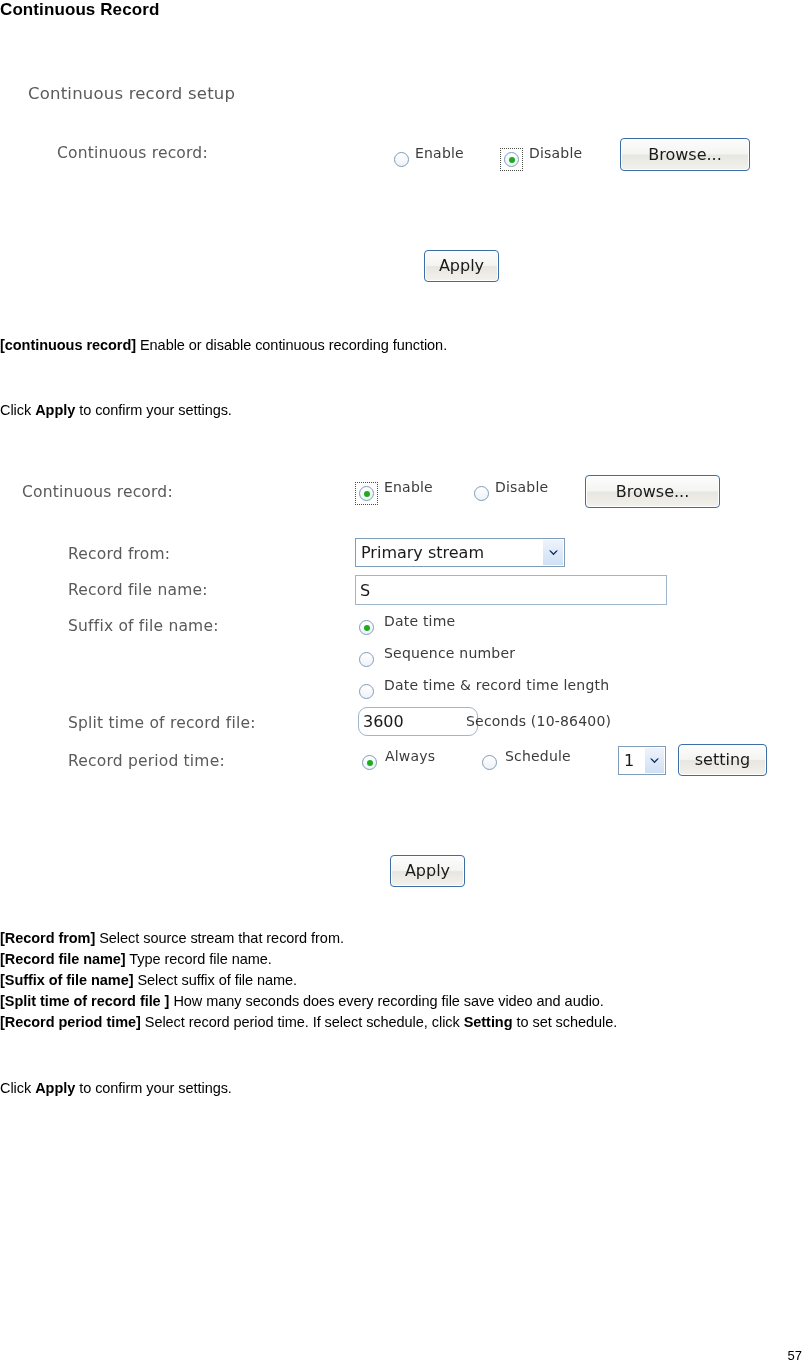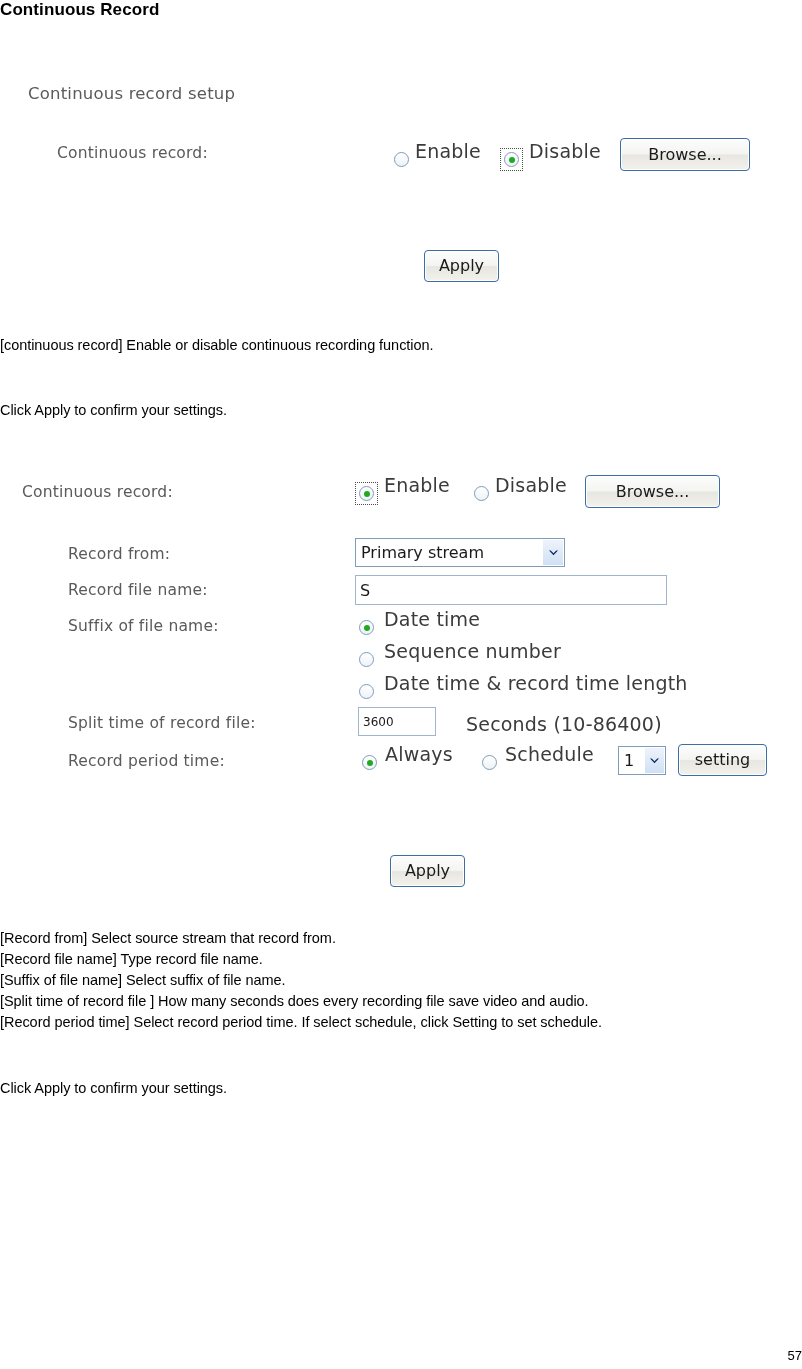--- a/index.html
+++ b/index.html
@@ -37,21 +37,21 @@
 
   .ui-label {
     font-family: "DejaVu Sans", sans-serif;
     font-size: 15.5px;
     color: #5a5a5a;
     letter-spacing: 0.2px;
     white-space: nowrap;
   }
   .ui-text {
     font-family: "DejaVu Sans", sans-serif;
-    font-size: 19px;
+    font-size: 14px;
     color: #3b3b3b;
     letter-spacing: 0.2px;
     white-space: nowrap;
   }
 
   
   .radio {
     display: inline-block;
     width: 15px;
     height: 15px;
@@ -143,21 +143,21 @@
 
   
   .copy {
     position: absolute;
     font-family: "Liberation Sans", sans-serif;
     font-size: 14.5px;
     color: #000;
     white-space: nowrap;
     letter-spacing: -0.05px;
   }
-  .copy b { font-weight: normal; }
+  .copy b { font-weight: bold; }
 
   .page-number {
     position: absolute;
     left: 0;
     right: 0;
     text-align: right;
     font-family: "Liberation Sans", sans-serif;
     font-size: 13px;
     color: #000;
   }
@@ -248,21 +248,21 @@
   </div>
 
   <div style="position:absolute; left:355px; top:210px; line-height:0;">
     <span class="radio-wrap">
       <span class="radio"></span>
     </span><span class="ui-text" style="margin-left:6px;margin-top:23px;">Date time &amp; record time length</span>
   </div>
 
   <div class="ui-label" style="position:absolute; left:68px; top:244px;">Split time of record file:</div>
 
-  <div class="textbox" style="position:absolute; left:358px; top:237px; width:78px; height:29px; font-size:12px;">
+  <div class="textbox" style="position:absolute; left:358px; top:237px; width:120px; height:29px; font-size:16px;border-radius:9px;">
     <span>3600</span>
   </div>
 
   <div class="ui-text" style="position:absolute; left:466px; top:243px;">Seconds (10-86400)</div>
 
   <div class="ui-label" style="position:absolute; left:68px; top:282px;">Record period time:</div>
 
   <div style="position:absolute; left:358px; top:281px; line-height:0;">
     <span class="radio-wrap">
       <span class="radio checked"></span>

